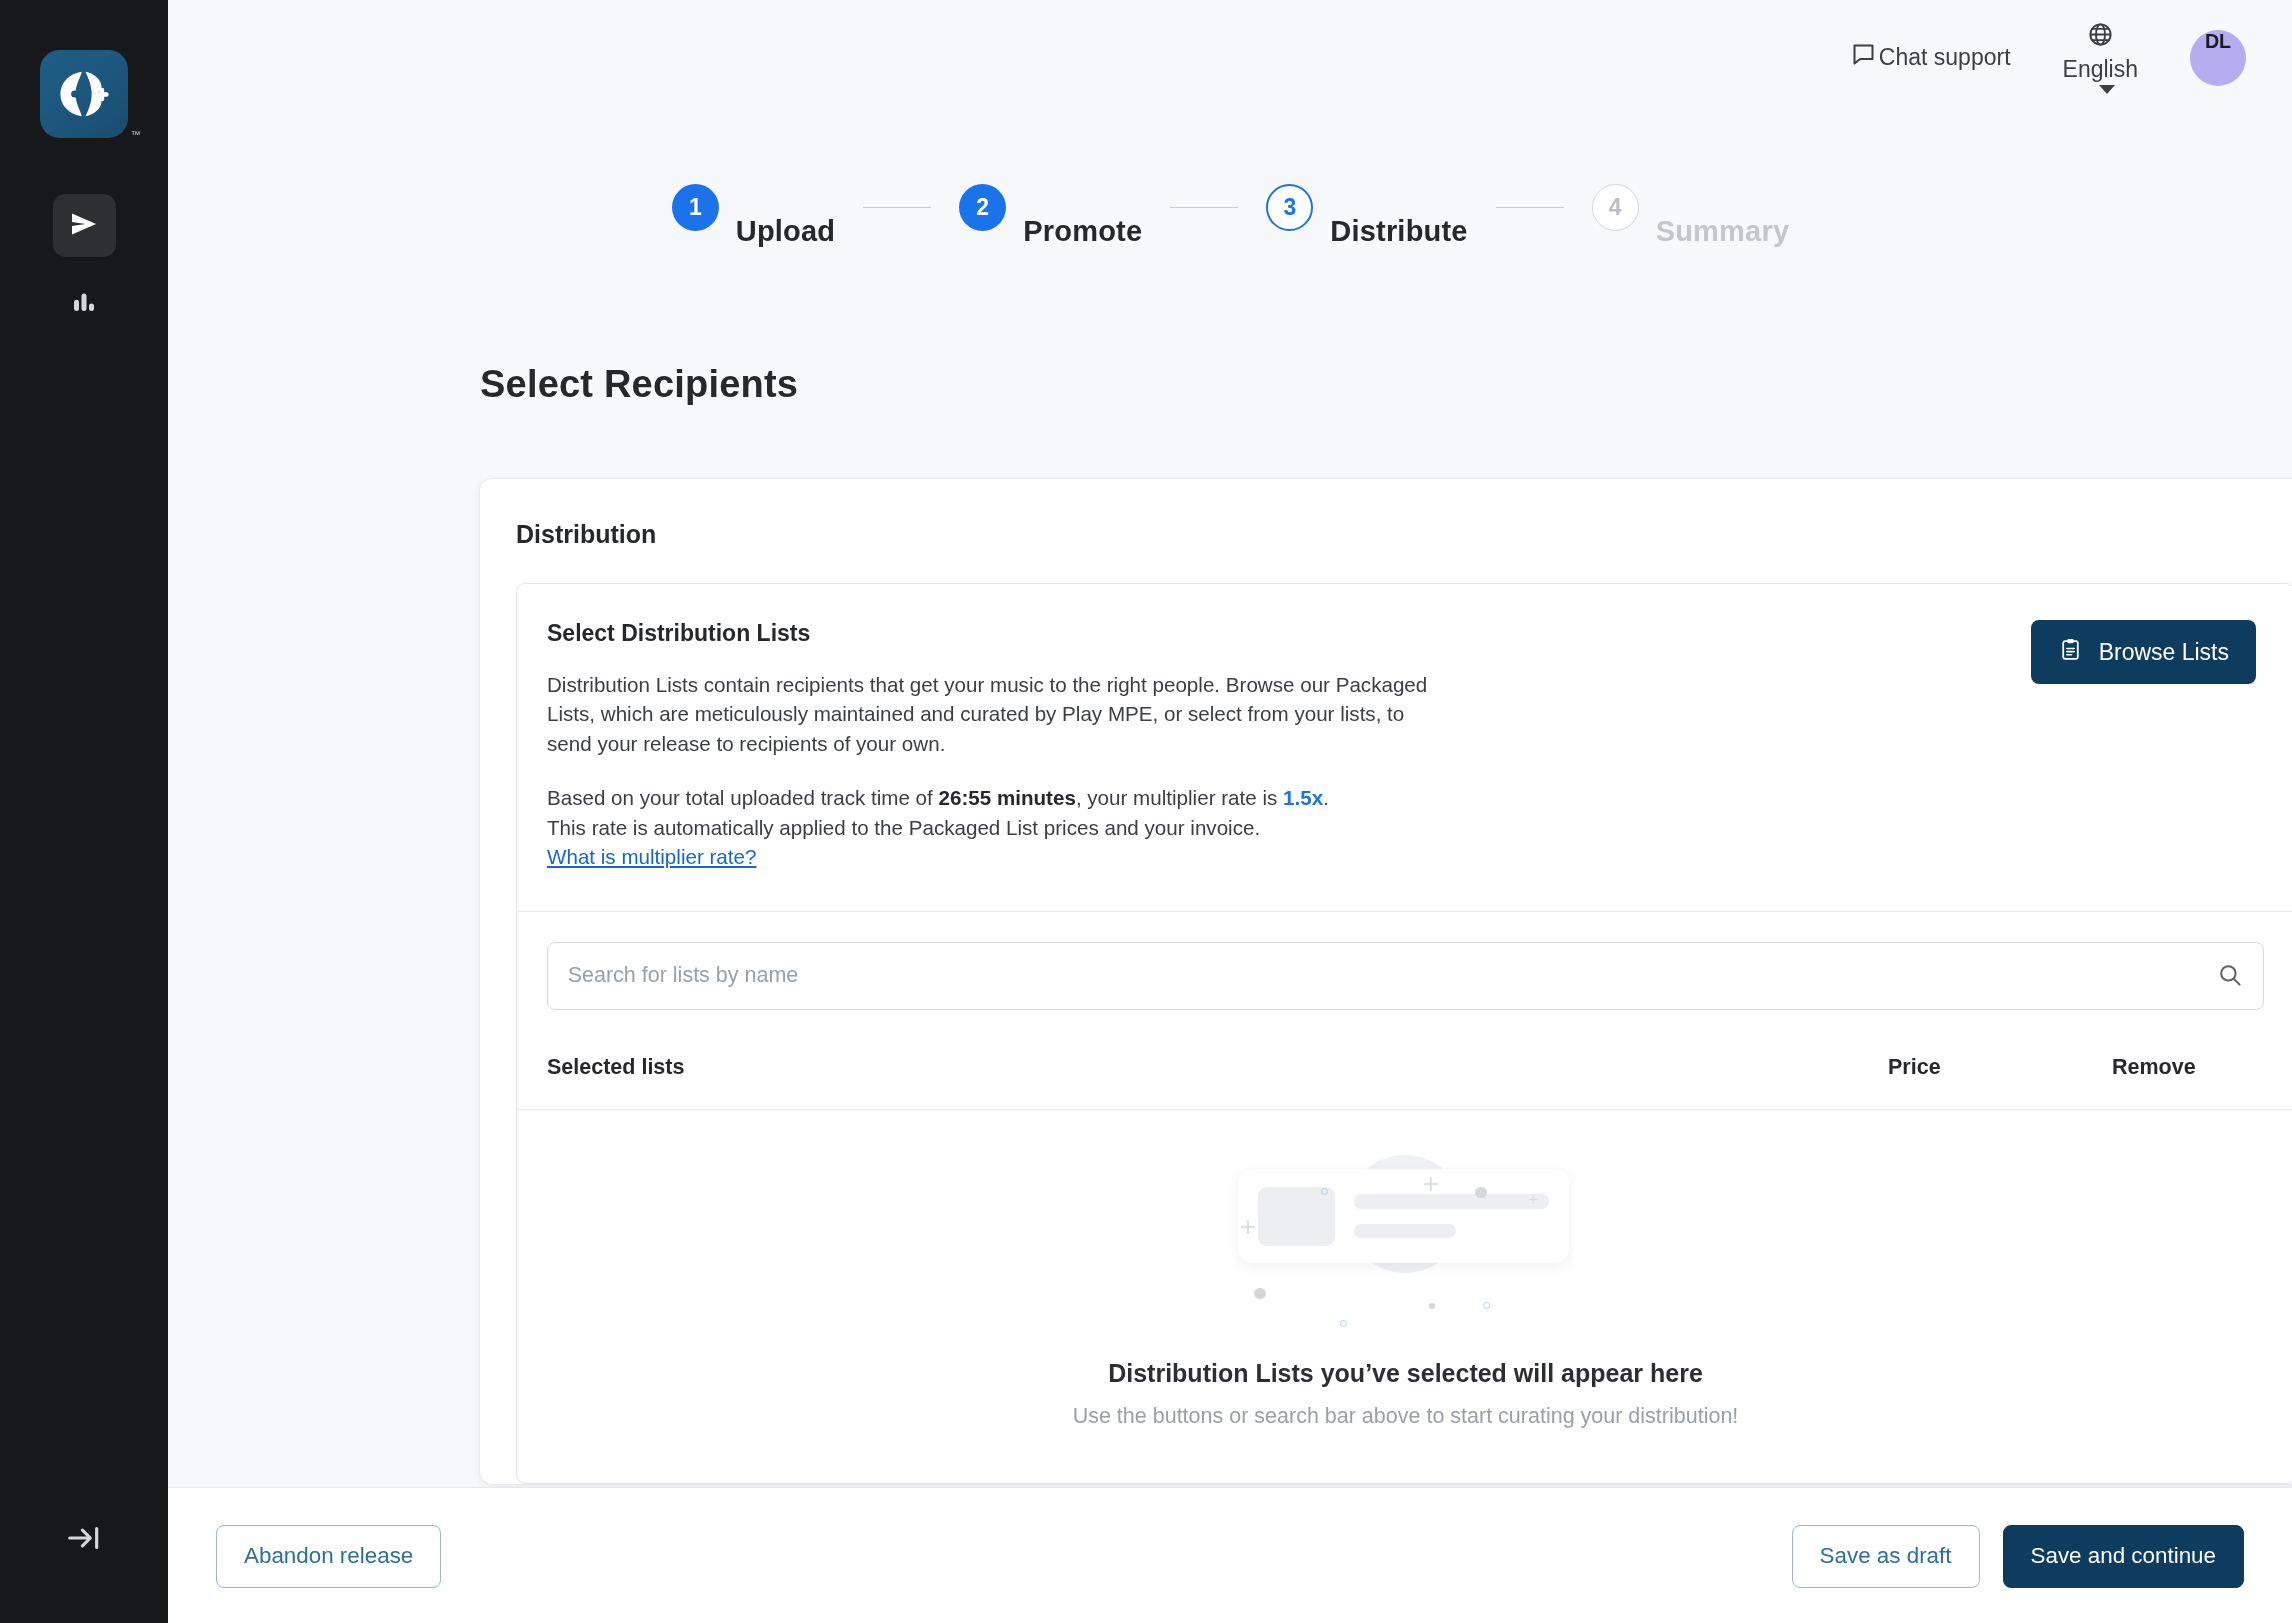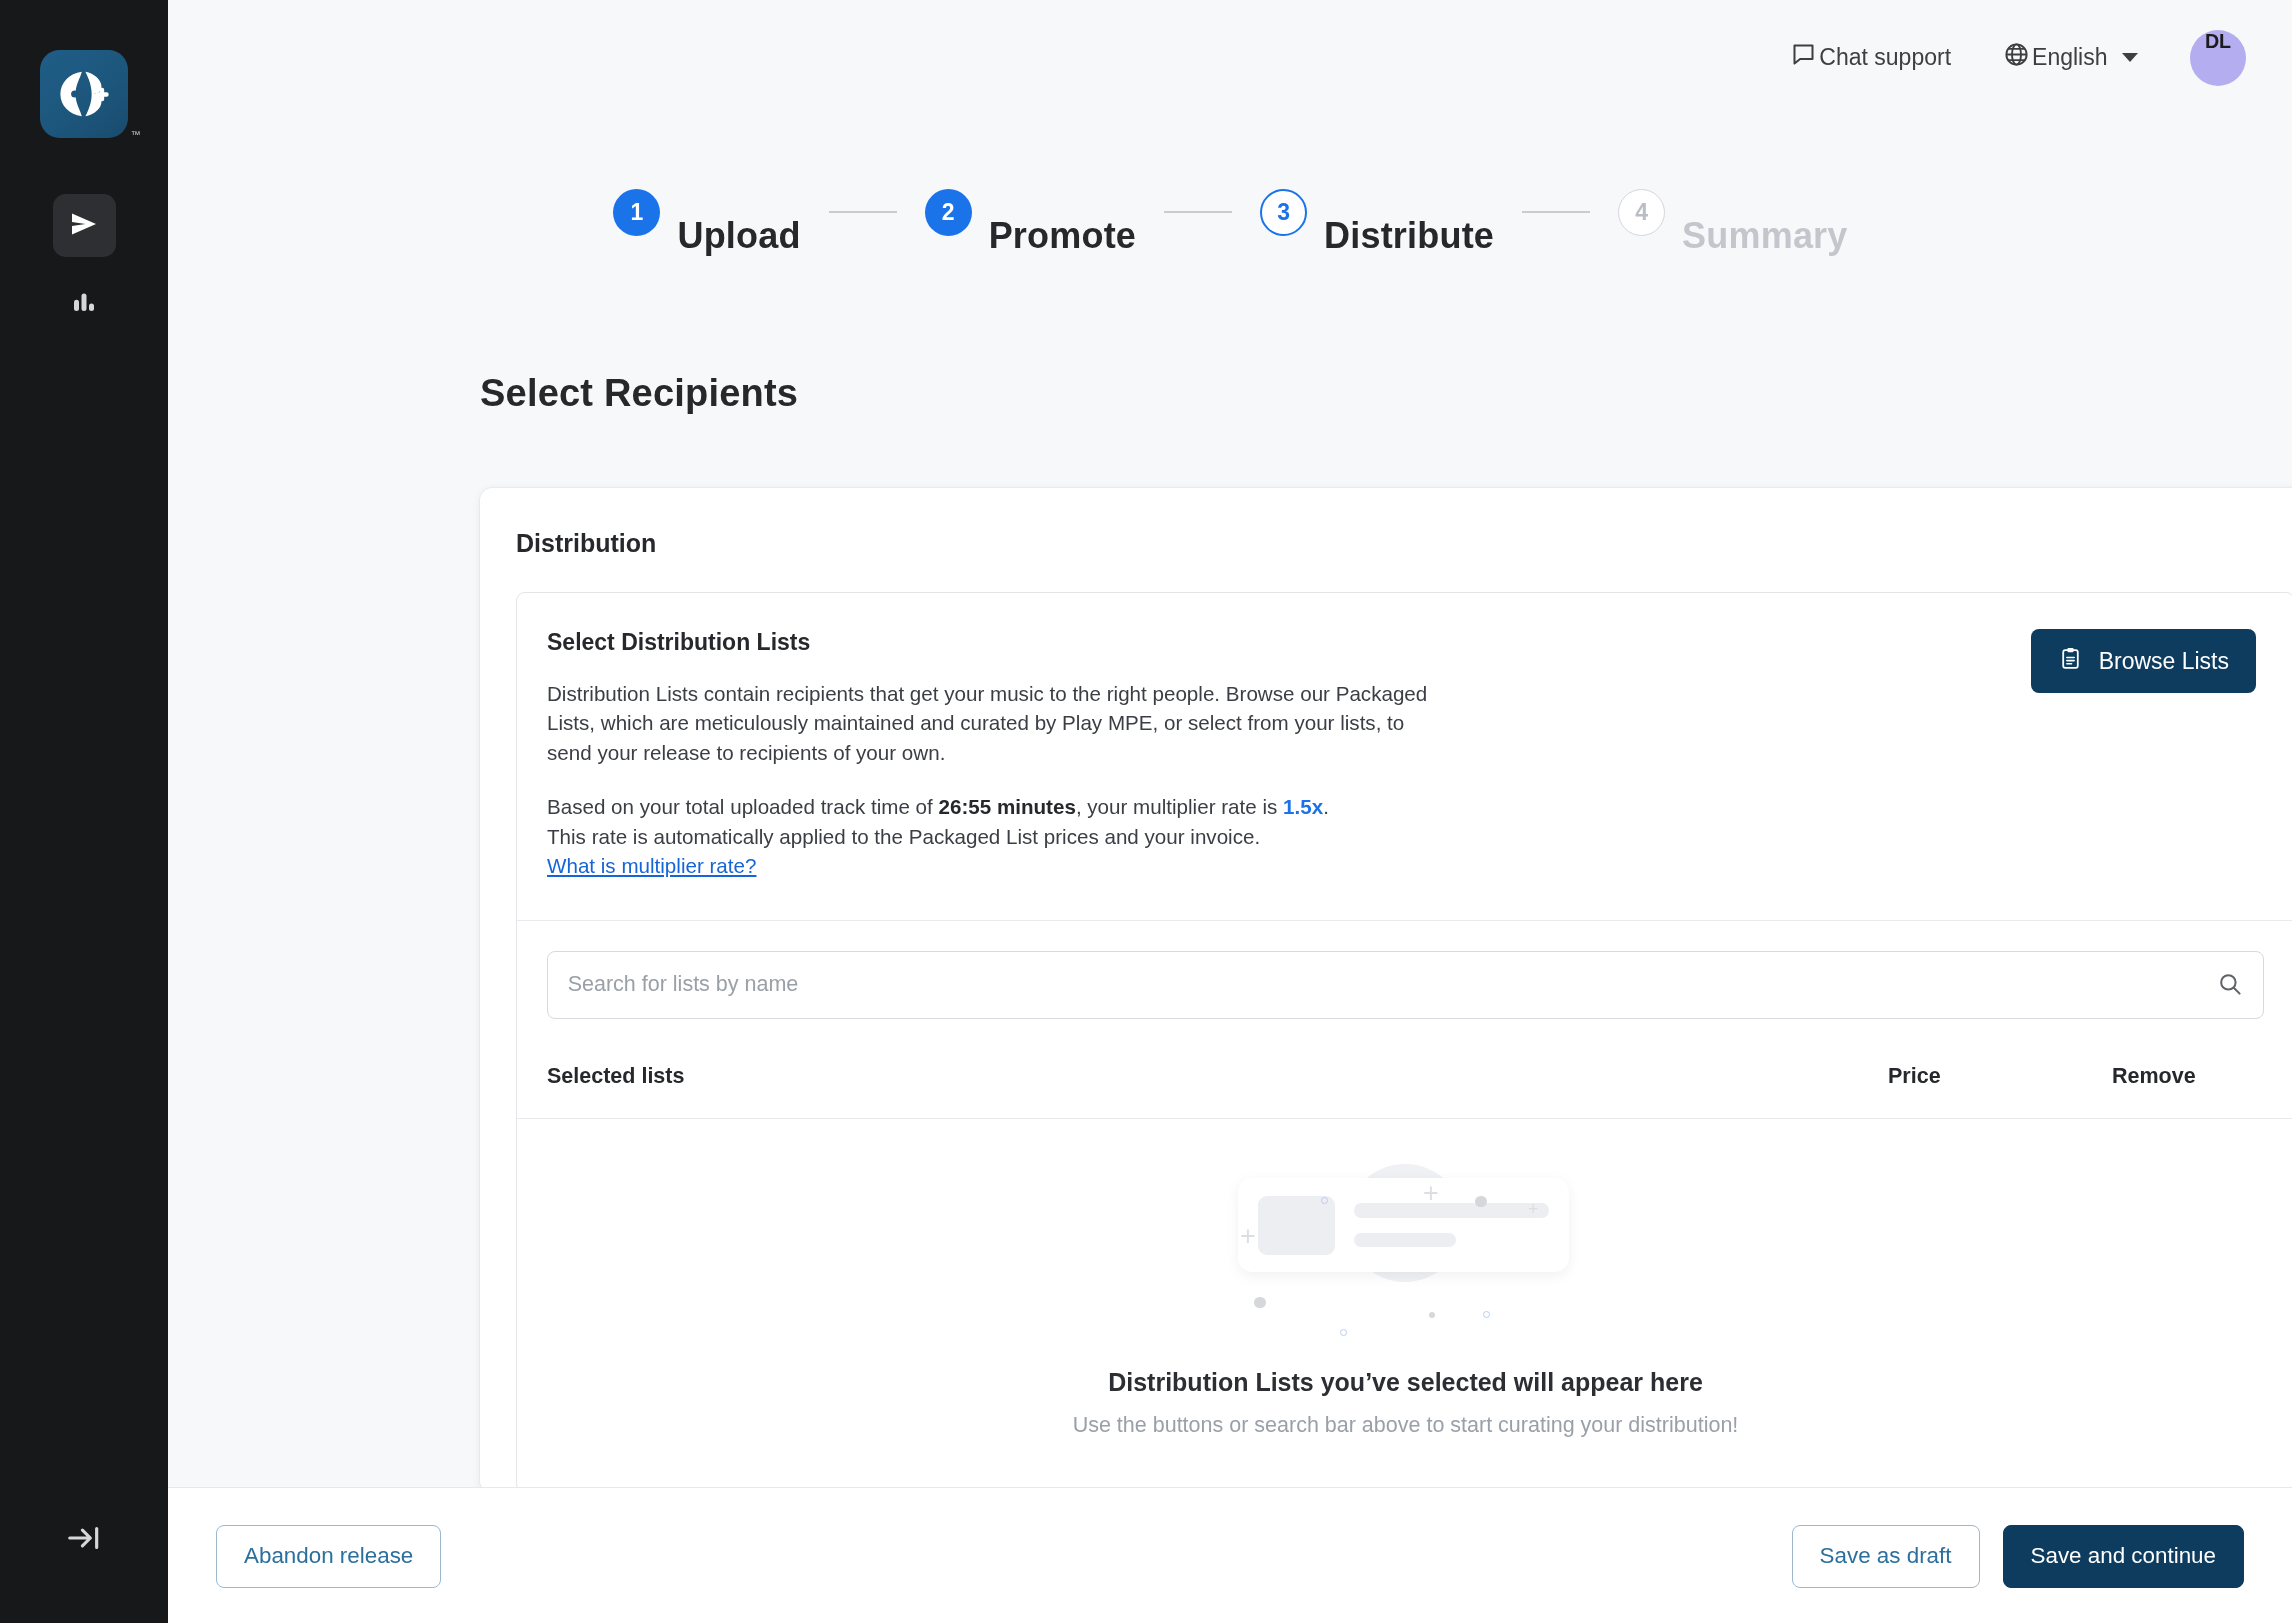--- a/index.html
+++ b/index.html
@@ -51,21 +51,21 @@
 
   
   .topbar {
     height: 115px; display: flex; align-items: center;
     justify-content: flex-end; padding-right: 47px; gap: 0;
   }
   .top-item {
     display: flex; align-items: center; gap: 2px;
     color: #3c4043; font-size: 23px; cursor: pointer;
   }
-  .top-item + .top-item { margin-left: 52px; }
+  .top-item + .top-item { margin-left: 52px; flex-direction: column; }
   .chev {
     width: 0; height: 0; margin-left: 12.5px;
     border-left: 8px solid transparent; border-right: 8px solid transparent;
     border-top: 9px solid #3c4043;
   }
   .avatar {
     width: 56px; height: 56px; border-radius: 50%;
     background: #b4aef0; color: #1b1b1f;
     display: flex; align-items: flex-start; justify-content: center;
     font-size: 19.7px; font-weight: bold; margin-left: 52px; cursor: pointer;
@@ -78,21 +78,21 @@
   }
   .step { display: flex; align-items: center; gap: 17px; }
   .step-circle {
     width: 47px; height: 47px; border-radius: 50%;
     display: flex; align-items: center; justify-content: center;
     font-size: 23px; font-weight: bold;
   }
   .step-circle.done { background: #1a73e8; color: #fff; }
   .step-circle.current { background: #fff; border: 2.7px solid #1a73e8; color: #1a73e8; }
   .step-circle.todo { background: #fff; border: 1.8px solid #d3d6db; color: #b9bdc4; }
-  .step-label { font-size: 36px; font-weight: bold; color: #26282c; letter-spacing: 0.2px; margin-top: 48px; }
+  .step-label { font-size: 29px; font-weight: bold; color: #26282c; letter-spacing: 0.2px; margin-top: 48px; }
   .step-label.muted { color: #c3c7cd; }
   .step-line { width: 68px; height: 1.8px; background: #c9cdd3; margin: 0 28px; }
 
   
   .page-title {
     margin: 115px 0 0 312px;
     font-size: 38px; font-weight: bold; color: #26282c; letter-spacing: 0.2px;
   }
 
   

